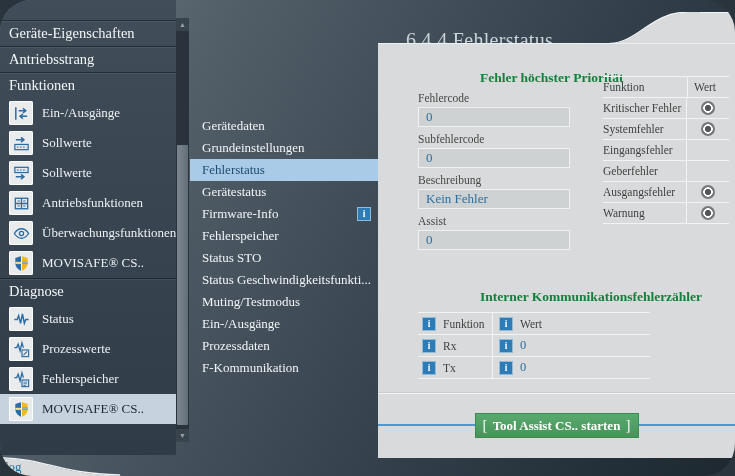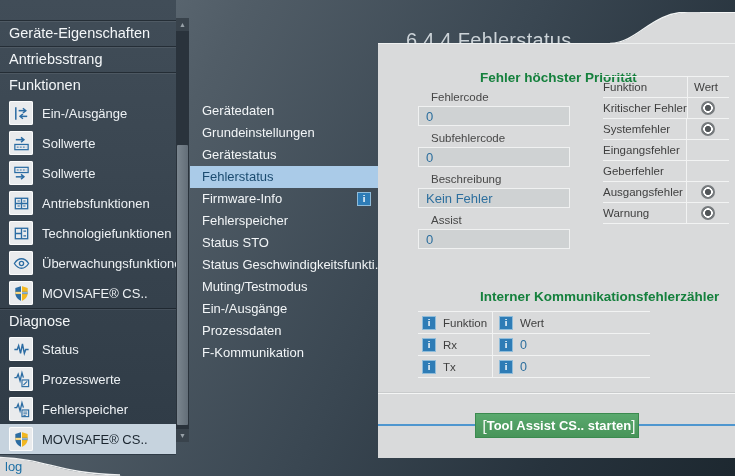--- a/index.html
+++ b/index.html
@@ -1,58 +1,58 @@
 <!DOCTYPE html>
 <html><head>
 <meta charset="utf-8">
 <style>
   html,body{margin:0;padding:0;background:#2a343d;}
   .app{position:relative;width:735px;height:476px;overflow:hidden;
-       font-family:Liberation Sans, sans-serif;
-       background:linear-gradient(118deg,#6a7680 0%,#515d67 25%,#3a4752 55%,#27333d 80%,#1d2830 100%);}
+       font-family:Liberation Serif, serif;
+       background:linear-gradient(118deg,#6a7680 0%,#515d67 25%,#3a4752 55%,#27333d 80%,#1d2830 100%);border-radius:32px;}
   
   .sidebar{position:absolute;left:0;top:0;width:176px;height:455px;box-sizing:border-box;
            padding-top:20px;background:linear-gradient(180deg,#414d58 0%,#37434e 55%,#2f3b46 100%);}
   .sb-header{height:25px;line-height:25px;padding-left:9px;color:#f3f6f8;font-size:14.5px;
              border-top:1px solid rgba(10,16,22,.5);box-shadow:inset 0 1px 0 rgba(255,255,255,.08);
              white-space:nowrap;cursor:pointer;}
   .sb-item{height:30px;display:flex;align-items:center;gap:9px;padding-left:9px;color:#edf1f4;
            font-size:13px;white-space:nowrap;cursor:pointer;}
   .sb-item.selected{background:#c6d3de;color:#1b2630;}
   .sb-icon{width:24px;height:24px;background:#e9ebed;border-radius:2px;flex:0 0 auto;
            display:flex;align-items:center;justify-content:center;box-shadow:inset 0 0 0 1px #fbfcfc;}
   .sb-icon svg{width:19px;height:19px;display:block;}
   
   .scrollbar{position:absolute;left:176px;top:18px;width:13px;height:424px;background:#2a333c;}
   .sb-btn{position:absolute;left:0;width:13px;height:13px;background:#39434c;color:#98a1a8;
           font-size:7px;display:flex;align-items:center;justify-content:center;cursor:pointer;}
   .sb-btn.up{top:0;} .sb-btn.down{bottom:0;}
   .sb-thumb{position:absolute;left:1px;top:127px;width:11px;height:280px;border-radius:1px;
             background:linear-gradient(90deg,#7b868f,#636e78);cursor:pointer;}
   
-  .menu{position:absolute;left:190px;top:100px;width:188px;}
+  .menu{position:absolute;left:190px;top:115px;width:188px;}
   .menu-item{position:relative;height:22px;line-height:22px;padding-left:12px;color:#f2f5f7;
              font-size:13px;white-space:nowrap;overflow:hidden;cursor:pointer;}
   .menu-item.selected{background:#aacbe8;color:#1c4c70;}
   .info-icon{width:14px;height:14px;background:#2e7cb6;border:1px solid #8fbcda;color:#fff;
              font-size:9.5px;font-weight:bold;line-height:12px;text-align:center;
              display:inline-flex;align-items:center;justify-content:center;box-sizing:border-box;flex:0 0 auto;}
   .menu-item .info-icon{position:absolute;right:7px;top:4px;}
   
   .content{position:absolute;left:378px;top:0;width:357px;height:458px;}
   .page-title{position:absolute;left:12px;top:13px;margin:16px;font-size:20px;font-weight:300;
               color:#ccd3d8;letter-spacing:.3px;white-space:nowrap;}
   .panel{position:absolute;left:0;top:43px;width:357px;height:415px;background:#d9dadb;
          border-top:1px solid #eef0f0;box-sizing:border-box;}
   .swoosh{position:absolute;left:232px;top:12px;width:90px;height:32px;}
   .cap{position:absolute;left:322px;top:12px;width:35px;height:32px;background:#d9dadb;
        border-top:1px solid #f4f5f5;box-sizing:border-box;}
   .heading{margin:0 0 4px 14px;font-size:13.5px;font-weight:700;color:#15803d;white-space:nowrap;padding-left:48px;}
   .section-fault{position:absolute;left:40px;top:26px;width:152px;}
-  .field-label{margin-top:6px;font-size:11.5px;color:#474747;margin-left:13px;}
+  .field-label{margin-top:6px;font-size:11.5px;color:#474747;}
   .field-box{margin-top:3px;height:20px;background:#cfd2d3;border:1px solid #f0f1f1;
              box-sizing:border-box;font-size:13px;color:#2d6f9e;padding:0 7px;
              display:flex;align-items:center;cursor:text;}
   .section-bits{position:absolute;left:225px;top:26px;width:126px;}
   .bits-table{margin-top:6px;border-top:1px solid #f2f3f3;}
   .bits-row{display:flex;align-items:stretch;height:20px;border-bottom:1px solid #f2f3f3;
             font-size:11.5px;color:#3f3f3f;}
   .bits-label{flex:1;display:flex;align-items:center;white-space:nowrap;}
   .bits-wert{width:42px;border-left:1px solid #f2f3f3;display:flex;align-items:center;justify-content:center;}
   .bits-header .bits-wert{justify-content:flex-start;padding-left:6px;box-sizing:border-box;}
@@ -138,32 +138,20 @@
               <path d="M5.8 7.3h2.4M11.8 7.3h2.4M5.8 12.7h2.4M11.8 12.7h2.4" stroke-width="1.1"></path>
             </g>
           </svg>
         </span>
         <span class="sb-label">Antriebsfunktionen</span>
       </div>
       <div class="sb-item">
         <span class="sb-icon">
           <svg viewBox="0 0 20 20">
             <g fill="none" stroke="#2b6ca3" stroke-width="1.4">
-              <rect x="3.5" y="4.5" width="13" height="11"></rect>
-              <path d="M10 4.5v11M3.5 10h6.5"></path>
-              <path d="M12 7.5h2.8M12 12.5h2.8" stroke-width="1.1"></path>
-            </g>
-          </svg>
-        </span>
-        <span class="sb-label">Technologiefunktionen</span>
-      </div>
-      <div class="sb-item">
-        <span class="sb-icon">
-          <svg viewBox="0 0 20 20">
-            <g fill="none" stroke="#2b6ca3" stroke-width="1.4">
               <path d="M2.5 10c2.2-3.4 5-5 7.5-5s5.3 1.6 7.5 5c-2.2 3.4-5 5-7.5 5s-5.3-1.6-7.5-5z"></path>
               <circle cx="10" cy="10" r="2.2"></circle>
             </g>
           </svg>
         </span>
         <span class="sb-label">Überwachungsfunktionen</span>
       </div>
       <div class="sb-item">
         <span class="sb-icon">
           <svg viewBox="0 0 20 20">
@@ -221,22 +209,22 @@
 
   <div class="scrollbar">
     <div class="sb-btn up">▲</div>
     <div class="sb-thumb"></div>
     <div class="sb-btn down">▼</div>
   </div>
 
   <nav class="menu" id="menu">
       <div class="menu-item"><span>Gerätedaten</span></div>
       <div class="menu-item"><span>Grundeinstellungen</span></div>
+      <div class="menu-item selected"><span>Fehlerstatus</span></div>
       <div class="menu-item"><span>Gerätestatus</span></div>
-      <div class="menu-item selected"><span>Fehlerstatus</span></div>
       <div class="menu-item"><span>Firmware-Info</span><span class="info-icon">i</span></div>
       <div class="menu-item"><span>Fehlerspeicher</span></div>
       <div class="menu-item"><span>Status STO</span></div>
       <div class="menu-item"><span>Status Geschwindigkeitsfunkti...</span></div>
       <div class="menu-item"><span>Muting/Testmodus</span></div>
       <div class="menu-item"><span>Ein-/Ausgänge</span></div>
       <div class="menu-item"><span>Prozessdaten</span></div>
       <div class="menu-item"><span>F-Kommunikation</span></div>
     </nav>
 

